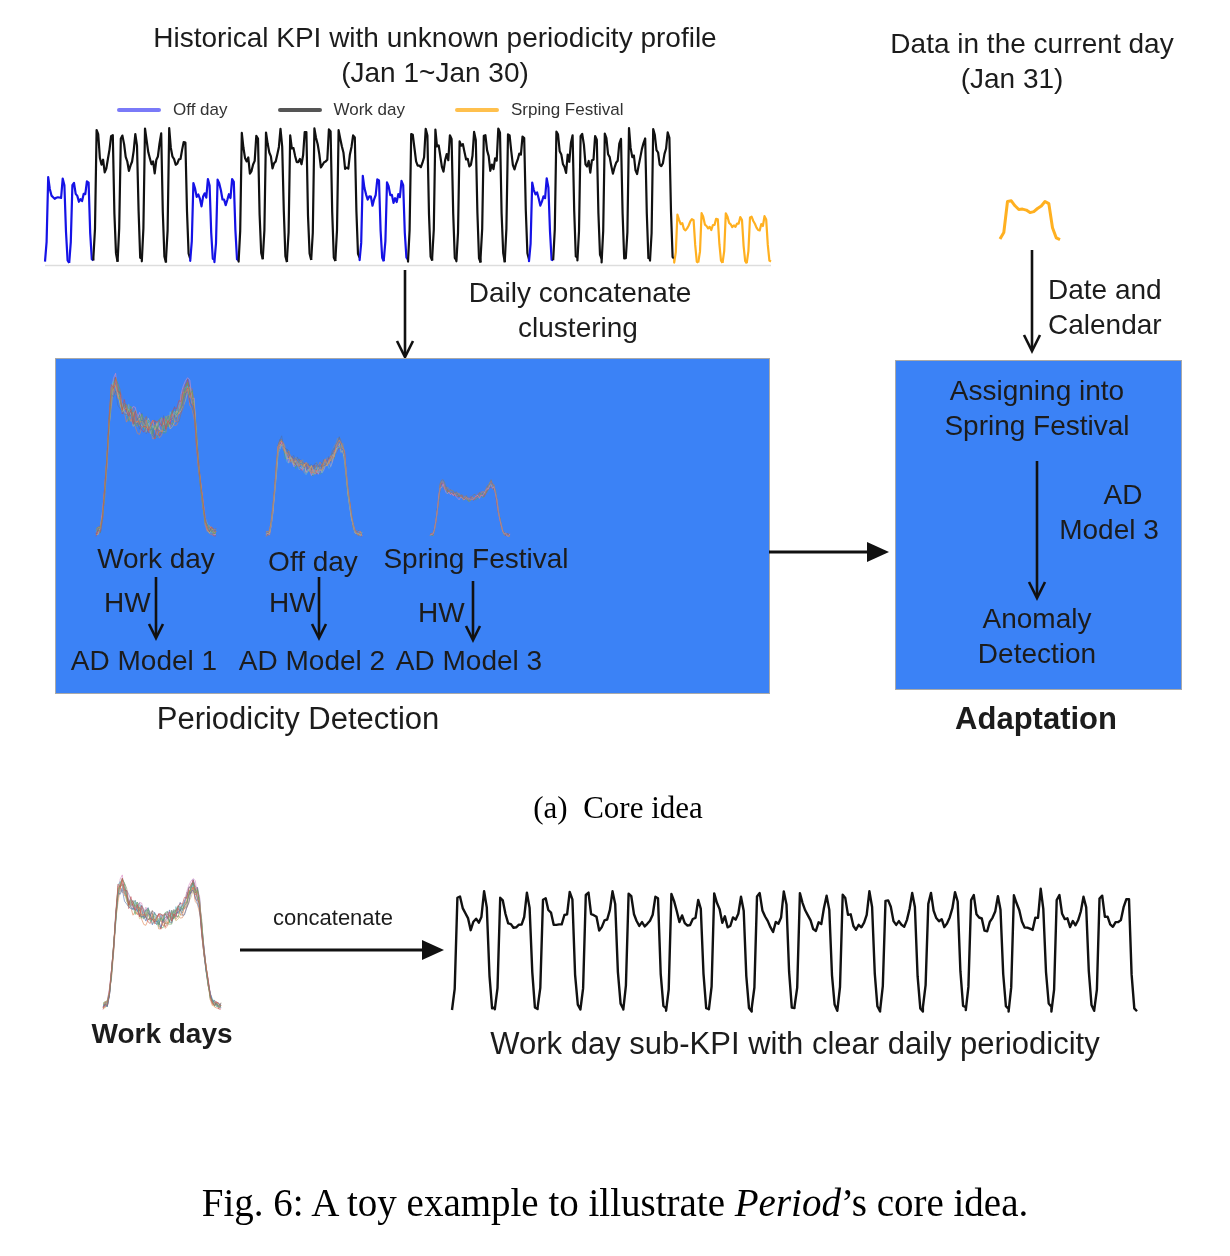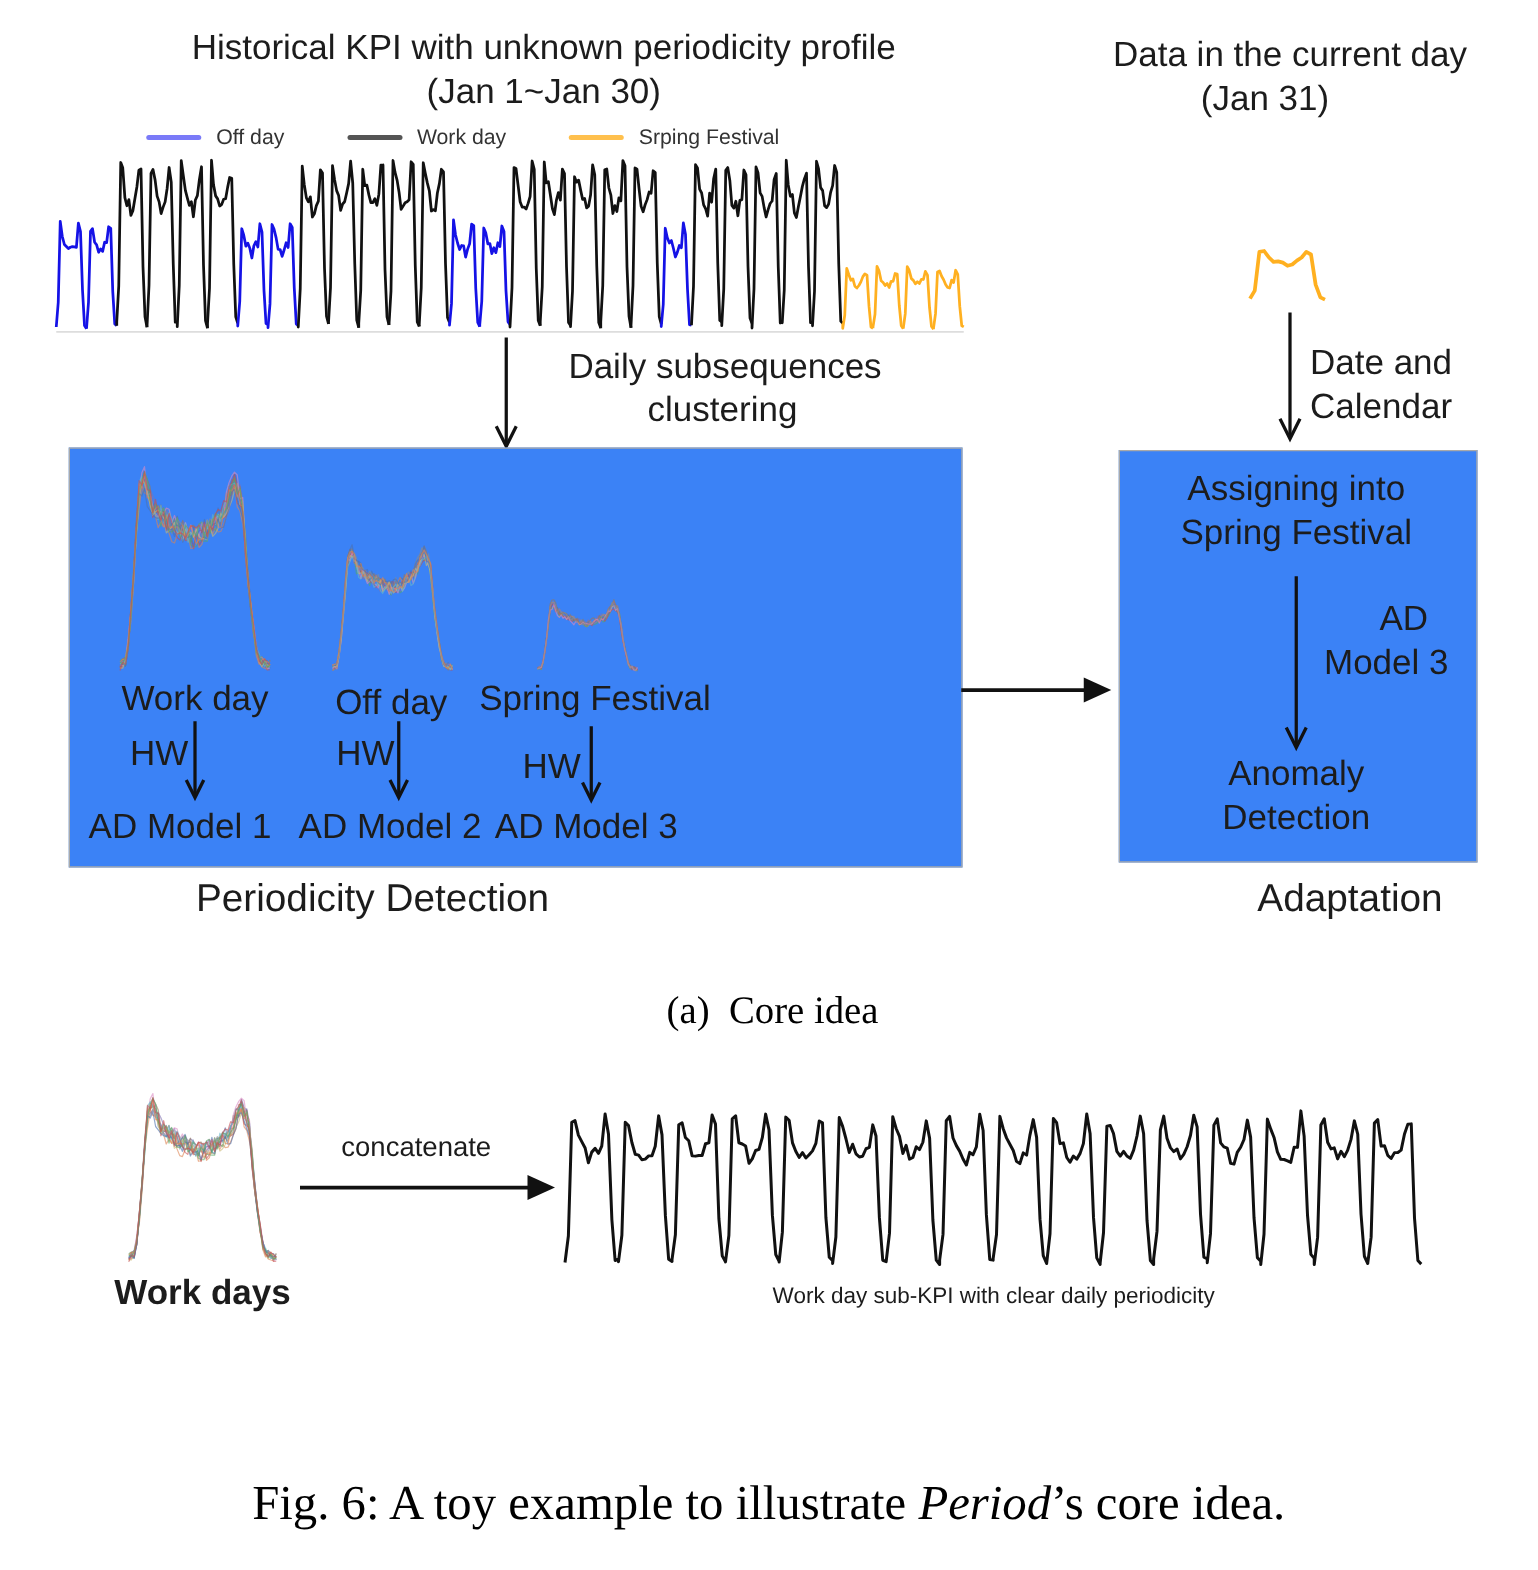--- a/index.html
+++ b/index.html
@@ -81,21 +81,21 @@
     </svg>
 
   <svg id="curSvg" class="abs" style="left:1000px;top:192px;" width="60" height="54">
       <polyline points="0.0,46.9 3.8,40.5 7.5,9.5 11.3,8.8 15.0,13.8 18.8,17.5 22.5,17.1 26.3,18.1 30.0,20.6 33.8,19.6 37.5,16.5 41.3,14.0 45.0,9.5 48.8,11.6 52.5,35.7 56.3,45.9 60.0,47.7" fill="none" stroke="#ffb020" stroke-width="3" stroke-linejoin="round"></polyline>
     </svg>
 
   <svg class="abs" style="left:394px;top:270px;" width="22" height="90">
     <line x1="11" y1="0" x2="11" y2="86" stroke="#111" stroke-width="2.6"></line>
     <path d="M3,71 L11,87 L19,71" fill="none" stroke="#111" stroke-width="2.6"></path>
   </svg>
-  <div class="abs ctr t-sans lbl" style="left:580px;top:277px;">Daily subsequences</div>
+  <div class="abs ctr t-sans lbl" style="left:580px;top:277px;">Daily concatenate</div>
   <div class="abs ctr t-sans lbl" style="left:578px;top:312px;">clustering</div>
 
   <svg class="abs" style="left:1021px;top:250px;" width="22" height="104">
     <line x1="11" y1="0" x2="11" y2="100" stroke="#111" stroke-width="2.6"></line>
     <path d="M3,85 L11,101 L19,85" fill="none" stroke="#111" stroke-width="2.6"></path>
   </svg>
   <div class="abs t-sans lbl" style="left:1048px;top:274px;">Date and</div>
   <div class="abs t-sans lbl" style="left:1048px;top:309px;">Calendar</div>
 
   <div class="abs framebox" style="left:55px;top:358px;width:713px;height:334px;">
@@ -179,21 +179,21 @@
     <svg class="abs" style="left:130px;top:100px;" width="22" height="140">
       <line x1="11" y1="0" x2="11" y2="136" stroke="#111" stroke-width="2.6"></line>
       <path d="M3,121 L11,137 L19,121" fill="none" stroke="#111" stroke-width="2.6"></path>
     </svg>
     <div class="abs ctr t-sans lbl" style="left:213px;top:118px;margin-left:14px;">AD</div>
     <div class="abs ctr t-sans lbl" style="left:213px;top:153px;">Model 3</div>
 
     <div class="abs ctr t-sans lbl" style="left:141px;top:242px;">Anomaly</div>
     <div class="abs ctr t-sans lbl" style="left:141px;top:277px;">Detection</div>
   </div>
-  <div class="abs ctr t-sans boxcap" style="left:1080px;top:701px;">Adaptation</div>
+  <div class="abs ctr t-sans boxcap" style="left:1036px;top:701px;font-weight:bold;">Adaptation</div>
 
   <div class="abs ctr t-serif serifcap" style="left:618px;top:790px;">(a) Core idea</div>
 
   <svg id="clB" class="abs" style="left:103px;top:872px;" width="118" height="142">
       <polyline points="0.0,134.8 2.1,134.2 4.3,134.5 6.4,123.5 8.6,96.6 10.7,73.8 12.9,40.3 15.0,21.8 17.2,12.8 19.3,11.3 21.5,18.2 23.6,25.4 25.7,27.3 27.9,33.4 30.0,28.4 32.2,38.8 34.3,37.5 36.5,43.4 38.6,42.8 40.8,40.7 42.9,38.3 45.1,35.6 47.2,42.1 49.3,41.7 51.5,50.6 53.6,49.4 55.8,52.4 57.9,43.1 60.1,50.6 62.2,48.7 64.4,45.7 66.5,37.9 68.7,46.5 70.8,38.7 72.9,38.7 75.1,36.3 77.2,30.3 79.4,38.4 81.5,30.0 83.7,23.3 85.8,19.9 88.0,20.8 90.1,7.4 92.3,14.1 94.4,16.2 96.5,31.5 98.7,50.9 100.8,73.8 103.0,94.4 105.1,108.5 107.3,126.2 109.4,128.6 111.6,128.4 113.7,130.8 115.9,130.9 118.0,136.1" fill="none" stroke="#4c72b0" stroke-width="1" stroke-linejoin="round" stroke-opacity="0.6"></polyline>
       <polyline points="0.0,136.0 2.1,135.0 4.3,132.4 6.4,119.6 8.6,105.3 10.7,79.7 12.9,46.6 15.0,30.4 17.2,16.0 19.3,20.3 21.5,21.2 23.6,26.4 25.7,29.1 27.9,35.5 30.0,43.2 32.2,39.5 34.3,42.7 36.5,41.5 38.6,47.1 40.8,52.5 42.9,53.3 45.1,47.6 47.2,46.2 49.3,47.5 51.5,47.3 53.6,48.2 55.8,57.0 57.9,56.6 60.1,47.2 62.2,56.3 64.4,54.2 66.5,48.1 68.7,44.0 70.8,42.6 72.9,47.4 75.1,43.4 77.2,46.1 79.4,45.7 81.5,41.5 83.7,35.7 85.8,31.2 88.0,16.5 90.1,14.5 92.3,29.5 94.4,32.2 96.5,40.7 98.7,55.4 100.8,81.3 103.0,95.5 105.1,113.5 107.3,123.3 109.4,130.4 111.6,135.1 113.7,136.0 115.9,136.7 118.0,133.2" fill="none" stroke="#dd8452" stroke-width="1" stroke-linejoin="round" stroke-opacity="0.6"></polyline>
       <polyline points="0.0,131.1 2.1,129.7 4.3,134.4 6.4,121.4 8.6,99.6 10.7,75.2 12.9,41.3 15.0,16.9 17.2,14.6 19.3,13.1 21.5,14.9 23.6,20.1 25.7,34.6 27.9,29.3 30.0,33.5 32.2,42.5 34.3,32.6 36.5,36.9 38.6,36.8 40.8,44.4 42.9,37.4 45.1,41.4 47.2,42.6 49.3,47.4 51.5,48.1 53.6,48.3 55.8,54.6 57.9,55.8 60.1,55.7 62.2,51.3 64.4,51.8 66.5,52.1 68.7,52.1 70.8,38.5 72.9,43.4 75.1,45.2 77.2,37.3 79.4,33.6 81.5,30.6 83.7,30.8 85.8,22.4 88.0,16.1 90.1,10.9 92.3,20.9 94.4,19.6 96.5,28.5 98.7,60.2 100.8,77.7 103.0,97.4 105.1,108.7 107.3,127.3 109.4,130.4 111.6,128.4 113.7,134.5 115.9,134.6 118.0,135.2" fill="none" stroke="#55a868" stroke-width="1" stroke-linejoin="round" stroke-opacity="0.6"></polyline>
       <polyline points="0.0,135.4 2.1,132.4 4.3,130.2 6.4,123.8 8.6,100.2 10.7,73.9 12.9,43.9 15.0,21.0 17.2,14.9 19.3,12.5 21.5,21.4 23.6,22.8 25.7,36.6 27.9,32.9 30.0,32.5 32.2,35.4 34.3,35.1 36.5,36.3 38.6,45.1 40.8,42.3 42.9,45.4 45.1,49.9 47.2,51.5 49.3,44.1 51.5,51.7 53.6,51.3 55.8,50.2 57.9,57.2 60.1,45.6 62.2,54.8 64.4,51.8 66.5,48.7 68.7,46.6 70.8,46.3 72.9,42.8 75.1,37.0 77.2,38.1 79.4,37.3 81.5,36.7 83.7,35.2 85.8,22.5 88.0,21.2 90.1,15.0 92.3,27.1 94.4,28.7 96.5,29.9 98.7,62.9 100.8,81.0 103.0,98.7 105.1,114.0 107.3,121.3 109.4,129.6 111.6,130.6 113.7,132.6 115.9,137.1 118.0,137.0" fill="none" stroke="#c44e52" stroke-width="1" stroke-linejoin="round" stroke-opacity="0.6"></polyline>
       <polyline points="0.0,134.5 2.1,130.9 4.3,128.2 6.4,117.9 8.6,97.7 10.7,75.5 12.9,43.0 15.0,20.3 17.2,18.7 19.3,15.5 21.5,20.5 23.6,18.1 25.7,22.2 27.9,27.7 30.0,35.2 32.2,38.5 34.3,36.9 36.5,30.8 38.6,36.9 40.8,45.6 42.9,38.2 45.1,36.6 47.2,43.4 49.3,39.0 51.5,40.8 53.6,43.7 55.8,44.1 57.9,49.4 60.1,49.2 62.2,42.8 64.4,40.0 66.5,42.0 68.7,40.6 70.8,45.3 72.9,45.2 75.1,36.7 77.2,37.2 79.4,33.5 81.5,28.8 83.7,26.3 85.8,15.2 88.0,16.1 90.1,9.4 92.3,18.9 94.4,15.0 96.5,25.8 98.7,58.5 100.8,73.9 103.0,96.1 105.1,109.3 107.3,123.0 109.4,130.4 111.6,133.7 113.7,131.5 115.9,133.5 118.0,133.1" fill="none" stroke="#8172b3" stroke-width="1" stroke-linejoin="round" stroke-opacity="0.6"></polyline>
       <polyline points="0.0,135.7 2.1,129.9 4.3,128.8 6.4,123.5 8.6,97.6 10.7,72.3 12.9,37.7 15.0,16.1 17.2,15.8 19.3,7.2 21.5,11.3 23.6,16.1 25.7,30.4 27.9,33.6 30.0,32.0 32.2,28.3 34.3,35.8 36.5,38.9 38.6,33.5 40.8,37.9 42.9,45.6 45.1,40.1 47.2,44.0 49.3,38.5 51.5,48.0 53.6,45.6 55.8,42.0 57.9,41.7 60.1,44.8 62.2,42.0 64.4,42.4 66.5,43.2 68.7,49.5 70.8,41.8 72.9,37.7 75.1,41.7 77.2,37.8 79.4,40.9 81.5,32.5 83.7,20.3 85.8,23.4 88.0,11.7 90.1,11.7 92.3,18.0 94.4,16.2 96.5,31.8 98.7,47.5 100.8,80.7 103.0,95.4 105.1,110.1 107.3,123.4 109.4,131.2 111.6,131.9 113.7,132.1 115.9,135.5 118.0,130.6" fill="none" stroke="#937860" stroke-width="1" stroke-linejoin="round" stroke-opacity="0.6"></polyline>
@@ -210,18 +210,18 @@
 
   <div class="abs ctr t-sans" style="left:333px;top:905px;font-size:22px;">concatenate</div>
   <svg class="abs" style="left:240px;top:937px;" width="204" height="26">
     <line x1="0" y1="13" x2="183" y2="13" stroke="#111" stroke-width="3"></line>
     <polygon points="182,3 204,13 182,23" fill="#111"></polygon>
   </svg>
 
   <svg id="subSvg" class="abs" style="left:452px;top:880px;" width="685" height="138">
       <polyline points="0.0,130.0 2.7,108.8 5.4,17.8 8.0,16.5 10.7,28.1 13.4,33.3 16.1,38.4 18.7,50.2 21.4,41.7 24.1,38.7 26.8,42.7 29.4,36.9 32.1,11.2 34.8,27.4 37.5,95.8 40.1,128.4 42.8,127.3 42.8,129.3 45.5,108.2 48.2,17.8 50.8,20.4 53.5,34.0 56.2,43.4 58.9,44.1 61.5,47.8 64.2,47.3 66.9,44.7 69.6,44.6 72.2,37.0 74.9,12.7 77.6,27.9 80.3,92.3 82.9,127.4 85.6,129.1 85.6,127.7 88.3,107.8 91.0,19.8 93.7,18.3 96.3,30.0 99.0,32.6 101.7,44.7 104.4,44.9 107.0,44.4 109.7,44.4 112.4,35.0 115.1,34.3 117.7,12.0 120.4,19.3 123.1,94.8 125.8,124.7 128.4,129.4 128.4,129.5 131.1,108.4 133.8,15.0 136.5,12.6 139.1,34.2 141.8,35.2 144.5,36.8 147.2,50.6 149.8,47.1 152.5,40.4 155.2,39.5 157.9,29.9 160.5,11.3 163.2,23.9 165.9,92.1 168.6,123.6 171.3,129.0 171.3,129.6 173.9,105.7 176.6,13.7 179.3,16.2 182.0,34.3 184.6,41.0 187.3,45.9 190.0,42.1 192.7,46.4 195.3,43.8 198.0,40.7 200.7,34.7 203.4,16.8 206.0,18.2 208.7,93.8 211.4,125.8 214.1,128.5 214.1,130.7 216.7,109.6 219.4,14.0 222.1,21.1 224.8,31.2 227.4,42.0 230.1,35.4 232.8,43.1 235.5,45.6 238.1,45.0 240.8,39.0 243.5,37.9 246.2,19.9 248.8,28.8 251.5,93.9 254.2,128.2 256.9,129.2 256.9,129.4 259.6,106.5 262.2,13.4 264.9,22.8 267.6,29.1 270.3,42.8 272.9,36.3 275.6,47.3 278.3,46.0 281.0,37.4 283.6,39.7 286.3,33.8 289.0,16.7 291.7,30.7 294.3,96.0 297.0,128.1 299.7,131.6 299.7,128.1 302.4,107.5 305.0,16.6 307.7,13.1 310.4,30.4 313.1,36.5 315.7,40.9 318.4,47.2 321.1,52.0 323.8,41.9 326.4,43.8 329.1,37.5 331.8,11.4 334.5,24.4 337.1,91.7 339.8,127.6 342.5,128.1 342.5,126.9 345.2,107.6 347.9,13.1 350.5,22.8 353.2,30.3 355.9,35.4 358.6,40.4 361.2,49.1 363.9,50.9 366.6,42.3 369.3,44.1 371.9,28.3 374.6,15.7 377.3,29.9 380.0,95.3 382.6,124.5 385.3,130.8 385.3,130.8 388.0,107.0 390.7,14.8 393.3,18.1 396.0,34.9 398.7,34.3 401.4,46.0 404.0,49.8 406.7,44.8 409.4,47.3 412.1,42.7 414.7,34.9 417.4,11.2 420.1,27.0 422.8,93.9 425.4,126.3 428.1,131.5 428.1,130.4 430.8,106.2 433.5,20.9 436.2,20.4 438.8,26.8 441.5,41.1 444.2,44.9 446.9,41.1 449.5,44.8 452.2,46.7 454.9,40.1 457.6,28.8 460.2,12.9 462.9,27.0 465.6,96.2 468.3,128.4 470.9,131.6 470.9,127.2 473.6,105.1 476.3,23.9 479.0,12.9 481.6,30.6 484.3,38.1 487.0,41.3 489.7,39.2 492.3,47.1 495.0,43.5 497.7,37.4 500.4,28.2 503.0,12.2 505.7,21.5 508.4,91.2 511.1,125.8 513.8,127.1 513.8,130.1 516.4,106.9 519.1,20.1 521.8,15.1 524.5,34.3 527.1,37.5 529.8,38.5 532.5,50.7 535.2,51.3 537.8,41.9 540.5,37.8 543.2,31.6 545.9,16.1 548.5,29.7 551.2,94.0 553.9,126.1 556.6,129.0 556.6,131.6 559.2,107.4 561.9,15.3 564.6,23.3 567.3,30.2 569.9,41.5 572.6,47.5 575.3,47.6 578.0,48.7 580.6,49.9 583.3,37.8 586.0,37.9 588.7,8.7 591.3,28.9 594.0,92.0 596.7,123.5 599.4,126.7 599.4,131.6 602.1,109.7 604.7,20.0 607.4,15.0 610.1,33.8 612.8,39.1 615.4,38.3 618.1,47.1 620.8,41.0 623.5,45.3 626.1,40.3 628.8,31.5 631.5,16.7 634.2,27.4 636.8,91.2 639.5,125.0 642.2,130.8 642.2,130.4 644.9,109.7 647.5,18.5 650.2,15.7 652.9,36.9 655.6,36.6 658.2,44.3 660.9,46.8 663.6,42.1 666.3,42.0 668.9,40.1 671.6,27.2 674.3,19.3 677.0,19.1 679.6,94.4 682.3,128.4 685.0,131.3" fill="none" stroke="#111111" stroke-width="2.4" stroke-linejoin="round"></polyline>
     </svg>
-  <div class="abs ctr t-sans" style="left:795px;top:1026px;font-size:18px;">Work day sub-KPI with clear daily periodicity</div>
+  <div class="abs ctr t-sans" style="left:795px;top:1026px;font-size:31px;">Work day sub-KPI with clear daily periodicity</div>
 
 
   <div class="abs ctr t-serif figcap" style="left:615px;top:1180px;"><span>Fig. 6: A toy example to illustrate </span><span style="font-style:italic;">Period</span><span>’s core idea.</span></div>
 
 </div>
 
 </body></html>

